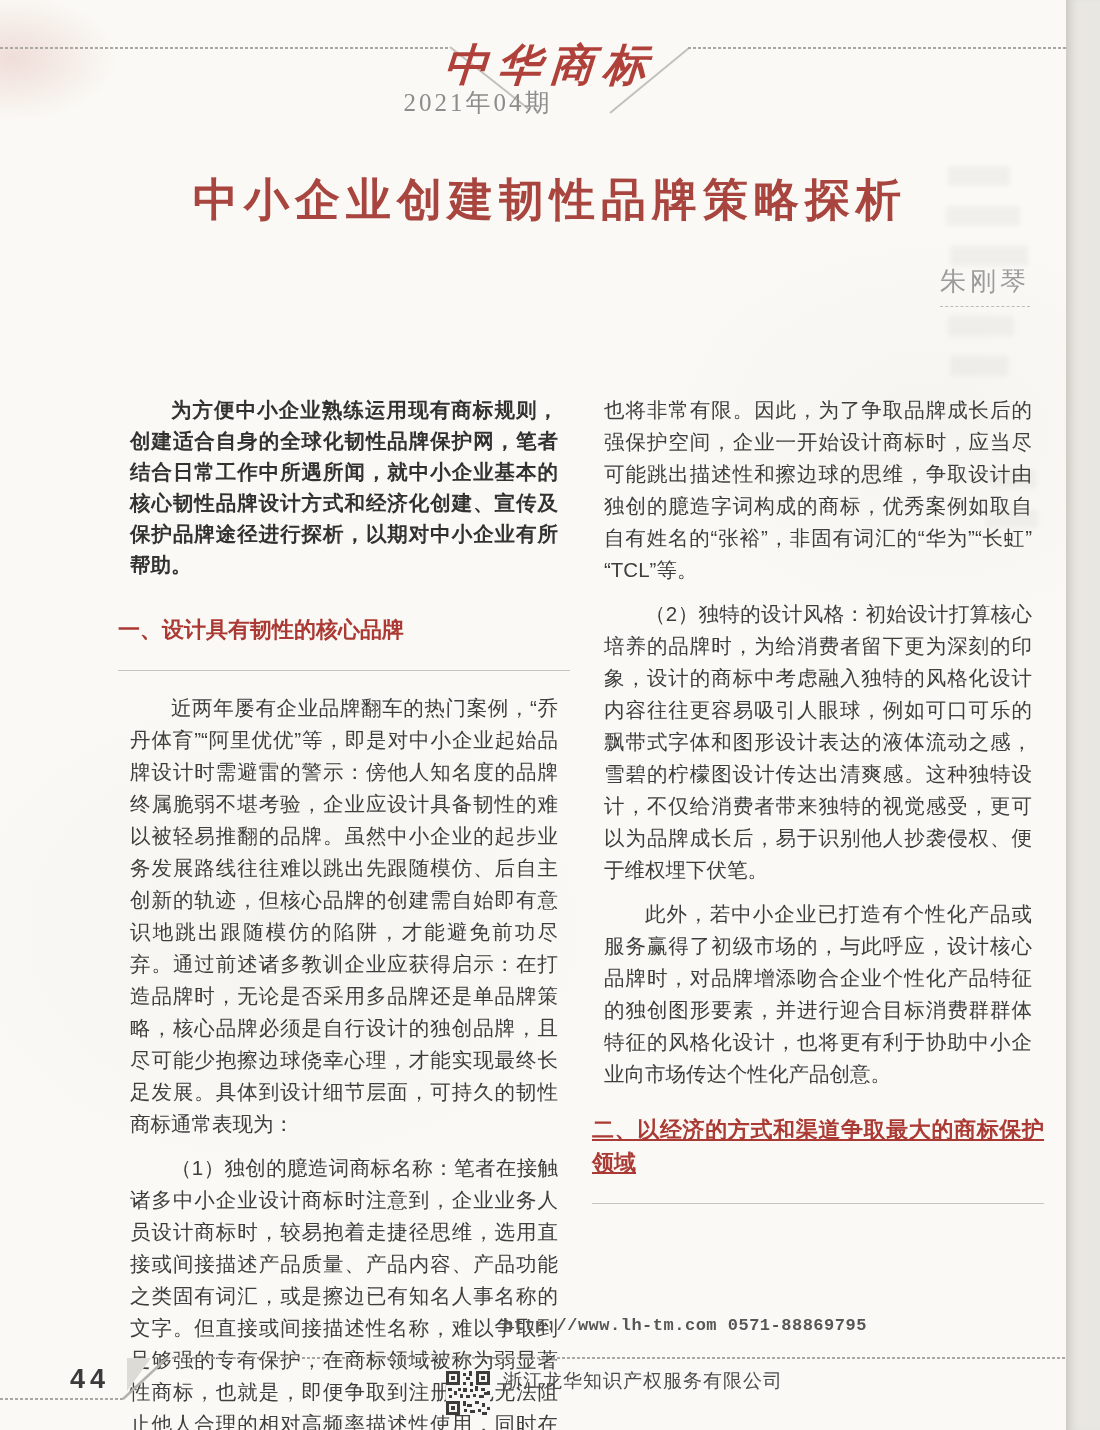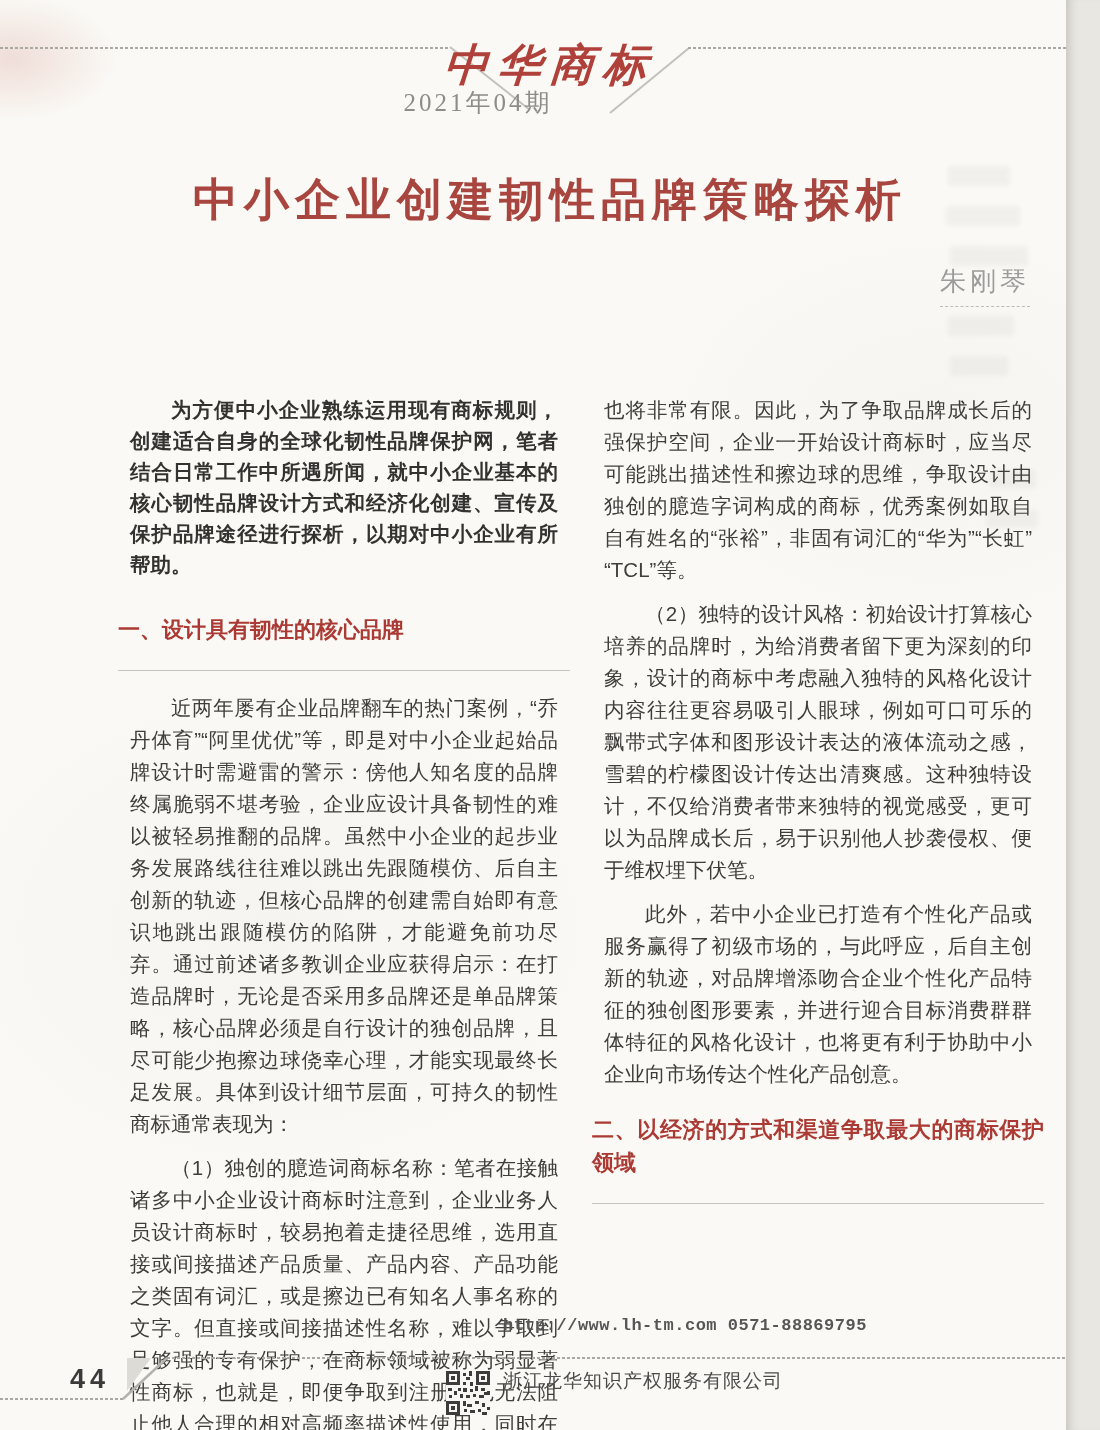--- a/index.html
+++ b/index.html
@@ -73,21 +73,21 @@
     margin-bottom:33px !important;
   }
   .section-heading{
     font-size:22px;font-weight:bold;color:#ab3a34;
     line-height:33px;
     margin:0;
     padding-bottom:24px;
     border-bottom:1px solid #c6c4bf;
   }
   .h-first{margin-bottom:21px !important;}
-  .h-second{margin-top:23px !important;margin-bottom:24px !important;}
+  .h-second{margin-top:23px !important;margin-bottom:24px !important;text-decoration:underline;}
   
   .deco{position:absolute;left:0;pointer-events:none;}
   
   .page-number{
     position:absolute;top:1364px;left:70px;
     font-size:27px;color:#3a3a3a;letter-spacing:5px;font-weight:bold;
   }
   .qr{position:absolute;top:1371px;left:446px;width:44px;height:44px;}
   .footer-company{
     position:absolute;top:1368px;left:503px;
@@ -127,21 +127,21 @@
   <div class="col col-left">
     <p class="abstract indent">为方便中小企业熟练运用现有商标规则，创建适合自身的全球化韧性品牌保护网，笔者结合日常工作中所遇所闻，就中小企业基本的核心韧性品牌设计方式和经济化创建、宣传及保护品牌途径进行探析，以期对中小企业有所帮助。</p>
     <h2 class="section-heading h-first">一、设计具有韧性的核心品牌</h2>
     <p class="indent">近两年屡有企业品牌翻车的热门案例，“乔丹体育”“阿里优优”等，即是对中小企业起始品牌设计时需避雷的警示：傍他人知名度的品牌终属脆弱不堪考验，企业应设计具备韧性的难以被轻易推翻的品牌。虽然中小企业的起步业务发展路线往往难以跳出先跟随模仿、后自主创新的轨迹，但核心品牌的创建需自始即有意识地跳出跟随模仿的陷阱，才能避免前功尽弃。通过前述诸多教训企业应获得启示：在打造品牌时，无论是否采用多品牌还是单品牌策略，核心品牌必须是自行设计的独创品牌，且尽可能少抱擦边球侥幸心理，才能实现最终长足发展。具体到设计细节层面，可持久的韧性商标通常表现为：</p>
     <p class="indent">（1）独创的臆造词商标名称：笔者在接触诸多中小企业设计商标时注意到，企业业务人员设计商标时，较易抱着走捷径思维，选用直接或间接描述产品质量、产品内容、产品功能之类固有词汇，或是擦边已有知名人事名称的文字。但直接或间接描述性名称，难以争取到足够强的专有保护，在商标领域被称为弱显著性商标，也就是，即便争取到注册，也无法阻止他人合理的相对高频率描述性使用，同时在品牌成长知名后，获得的跨类保护空间</p>
   </div>
 
   <div class="col col-right">
     <p>也将非常有限。因此，为了争取品牌成长后的强保护空间，企业一开始设计商标时，应当尽可能跳出描述性和擦边球的思维，争取设计由独创的臆造字词构成的商标，优秀案例如取自自有姓名的“张裕”，非固有词汇的“华为”“长虹”“TCL”等。</p>
     <p class="indent">（2）独特的设计风格：初始设计打算核心培养的品牌时，为给消费者留下更为深刻的印象，设计的商标中考虑融入独特的风格化设计内容往往更容易吸引人眼球，例如可口可乐的飘带式字体和图形设计表达的液体流动之感，雪碧的柠檬图设计传达出清爽感。这种独特设计，不仅给消费者带来独特的视觉感受，更可以为品牌成长后，易于识别他人抄袭侵权、便于维权埋下伏笔。</p>
-    <p class="indent">此外，若中小企业已打造有个性化产品或服务赢得了初级市场的，与此呼应，后自主创新的轨迹，对品牌增添吻合企业个性化产品特征的独创图形要素，并进行迎合目标消费群群体特征的风格化设计，也将更有利于协助中小企业向市场传达个性化产品创意。</p>
+    <p class="indent">此外，若中小企业已打造有个性化产品或服务赢得了初级市场的，与此呼应，设计核心品牌时，对品牌增添吻合企业个性化产品特征的独创图形要素，并进行迎合目标消费群群体特征的风格化设计，也将更有利于协助中小企业向市场传达个性化产品创意。</p>
     <h2 class="section-heading h-second">二、以经济的方式和渠道争取最大的商标保护领域</h2>
   </div>
 
   <svg class="deco" style="top:1348px;height:70px;" width="1100" height="70" viewBox="0 0 1100 70">
     <polygon points="127,10 151,10 127,43" fill="#dddbd6"></polygon>
     <line x1="0" y1="51" x2="123" y2="51" stroke="#aaa8a3" stroke-width="2" stroke-dasharray="3 2"></line>
     <line x1="123" y1="51" x2="167" y2="10" stroke="#b5b3ae" stroke-width="2.5"></line>
     <line x1="167" y1="10" x2="1100" y2="10" stroke="#aaa8a3" stroke-width="2" stroke-dasharray="3 2"></line>
   </svg>
 

